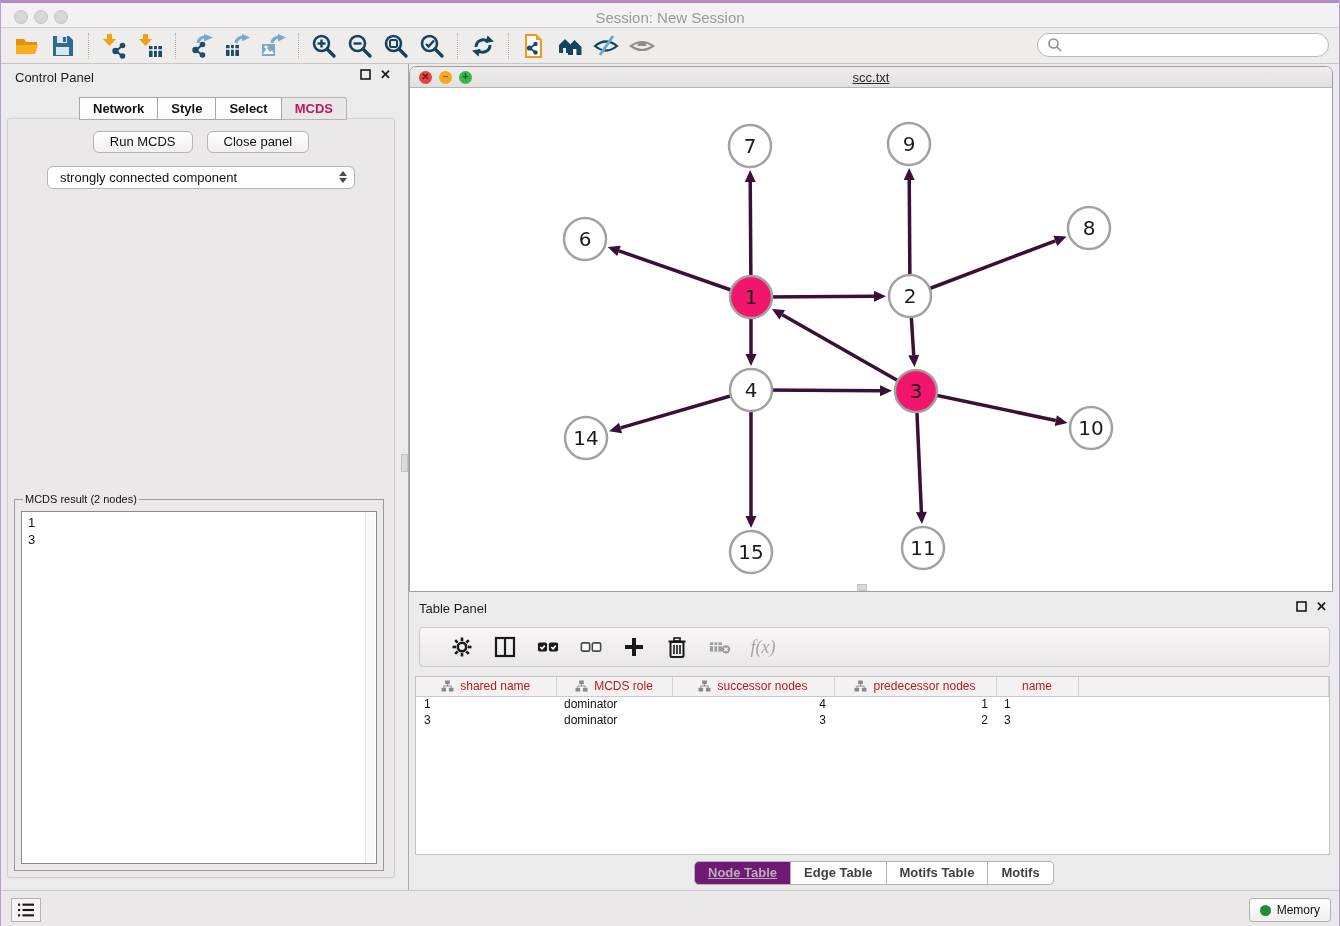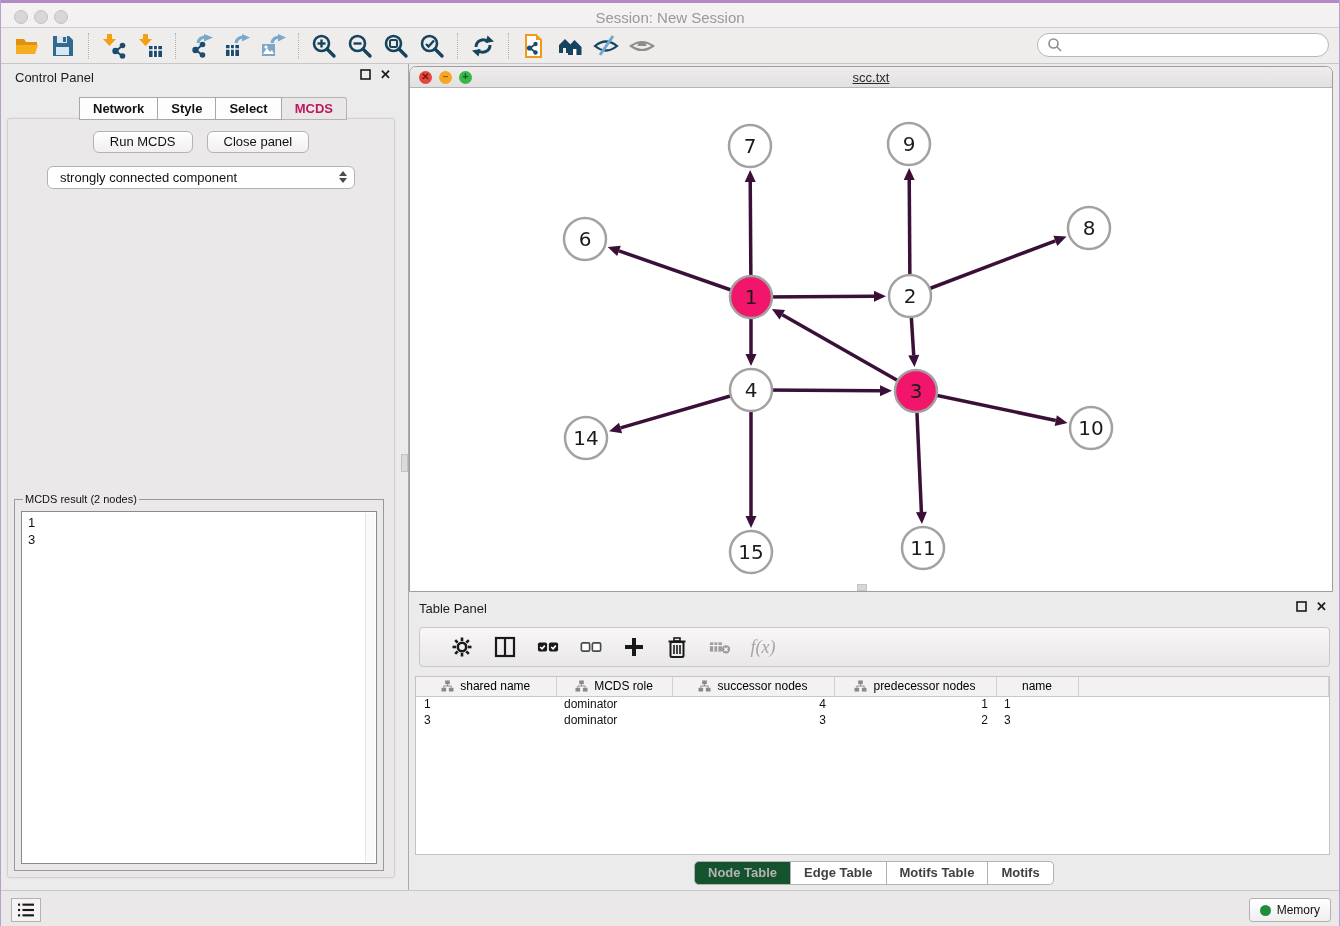--- a/index.html
+++ b/index.html
@@ -87,32 +87,32 @@
                 background:linear-gradient(#f8f6f6,#e9e7e7); border:1px solid #c9c7c7; border-radius:4px;
                 display:flex; align-items:center; padding-left:28px; gap:15px; }
   .tp-btn { width:28px; height:28px; display:flex; align-items:center; justify-content:center; }
   .tp-btn svg { width:22px; height:22px; }
   #fx-label { font-family:"Liberation Serif", serif; font-style:italic; font-size:18px; color:#a5a3a3; }
 
   #node-table { position:absolute; left:6px; right:9px; top:84px; bottom:35px; background:#fff;
                 border:1px solid #c5c3c3; overflow:hidden; }
   table { border-collapse:collapse; width:100%; table-layout:fixed; font-size:12px; }
   th { background:#f3f1f1; border-right:1px solid #d2d0d0; border-bottom:1px solid #c9c7c7;
-       height:19px; font-weight:normal; color:#000000; text-align:center; white-space:nowrap; overflow:hidden; }
+       height:19px; font-weight:normal; color:#b91c1c; text-align:center; white-space:nowrap; overflow:hidden; }
   th .th-inner { display:flex; align-items:center; justify-content:center; gap:6px; }
   td { height:16px; padding:0 8px; color:#111; white-space:nowrap; overflow:hidden; }
   td.al-r { text-align:right; }
   tr.data-row td { border:none; }
 
   #tp-tabs { position:absolute; left:285px; bottom:5px; display:flex; height:24px; }
   .tp-tab { background:#fff; border:1px solid #b2b0b0; border-left-width:0; padding:3px 13px;
             font-size:13px; font-weight:bold; color:#404040; line-height:16px; }
   .tp-tab:first-child { border-left-width:1px; border-radius:5px 0 0 5px; }
   .tp-tab:last-child { border-radius:0 5px 5px 0; }
-  .tp-tab.active { background:#14532d; color:#b5b3b3; }
+  .tp-tab.active { background:#701a75; color:#b5b3b3;text-decoration:underline; }
 
   
   #statusbar { position:absolute; left:0; bottom:0; width:100%; height:36px; background:#eae8e8;
                border-top:1px solid #c9c7c7; }
   #console-btn { position:absolute; left:10px; top:7px; width:30px; height:24px; background:#f5f3f3;
                  border:1px solid #b3b1b1; display:flex; align-items:center; justify-content:center; }
   #memory-btn { position:absolute; right:8px; top:7px; height:24px; background:linear-gradient(#ffffff,#f0eeee);
                 border:1px solid #b3b1b1; border-radius:3px; display:flex; align-items:center; gap:6px;
                 padding:0 10px; font-size:12px; color:#111;margin-left:32px; }
   #memory-dot { width:11px; height:11px; border-radius:50%; background:#1e8e3e; }

